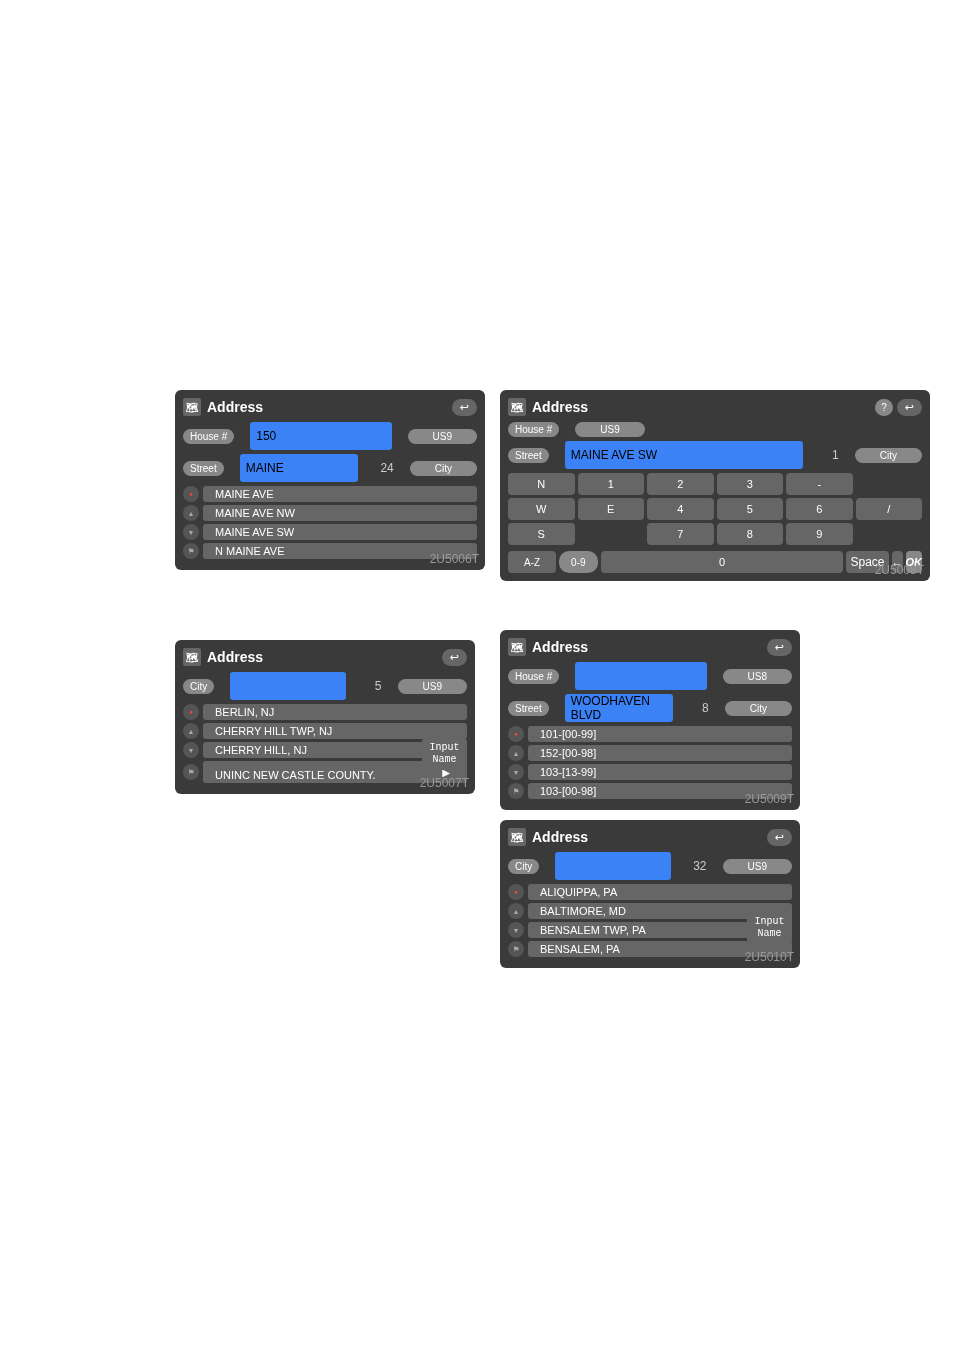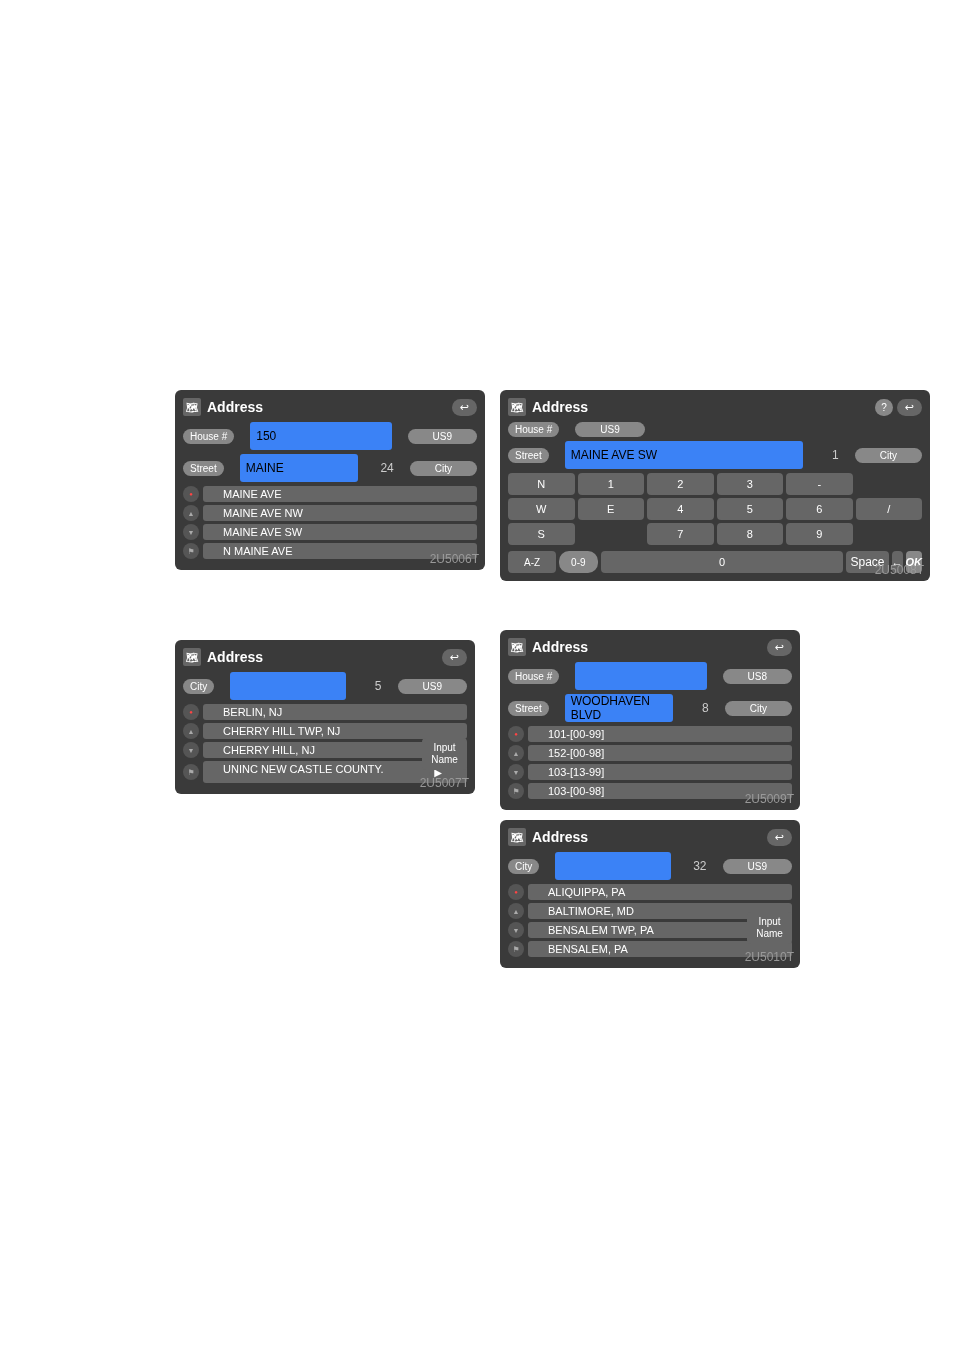--- a/index.html
+++ b/index.html
@@ -150,21 +150,21 @@
       content: '⚑';
       font-size: 8px;
       color: #aaa;
     }
 
     .list-label {
       background: #666;
       border-radius: 3px;
       color: #fff;
       font-size: 11px;
-      padding: 2px 20px;
+      padding: 2px 12px;
       flex: 1;
     }
 
     .key-btn {
       background: #666;
       border: none;
       border-radius: 4px;
       color: #fff;
       font-size: 11px;
       height: 22px;
@@ -185,20 +185,21 @@
       background: #666;
       border: none;
       border-radius: 4px;
       color: #fff;
       font-size: 10px;
       padding: 4px 6px;
       cursor: pointer;
       text-align: center;
       width: 45px;
       line-height: 1.2;
+      font-family: Liberation Mono, monospace;
     }
 
     .watermark {
       position: absolute;
       bottom: 4px;
       right: 6px;
       color: #999;
       font-size: 12px;
     }
 
@@ -351,21 +352,21 @@
     <div class="list-item">
       <div class="list-icon up-arrow"></div>
       <div class="list-label">CHERRY HILL TWP, NJ</div>
     </div>
     <div class="list-item">
       <div class="list-icon down-arrow"></div>
       <div class="list-label">CHERRY HILL, NJ</div>
     </div>
     <div class="list-item">
       <div class="list-icon flag"></div>
-      <div class="list-label" style="display:flex;align-items:flex-start;justify-content:space-between;">
+      <div class="list-label" style="display:flex;align-items:flex-end;justify-content:space-between;">
         <span>UNINC NEW CASTLE COUNTY.</span>
         <button class="next-btn">▶</button>
       </div>
     </div>
     <button class="input-name-btn" style="position:absolute;right:8px;bottom:24px;">Input<br>Name</button>
     <span class="watermark">2U5007T</span>
   </div>
 
   <div class="nav-panel" id="panel4">
     <div class="panel-header">

